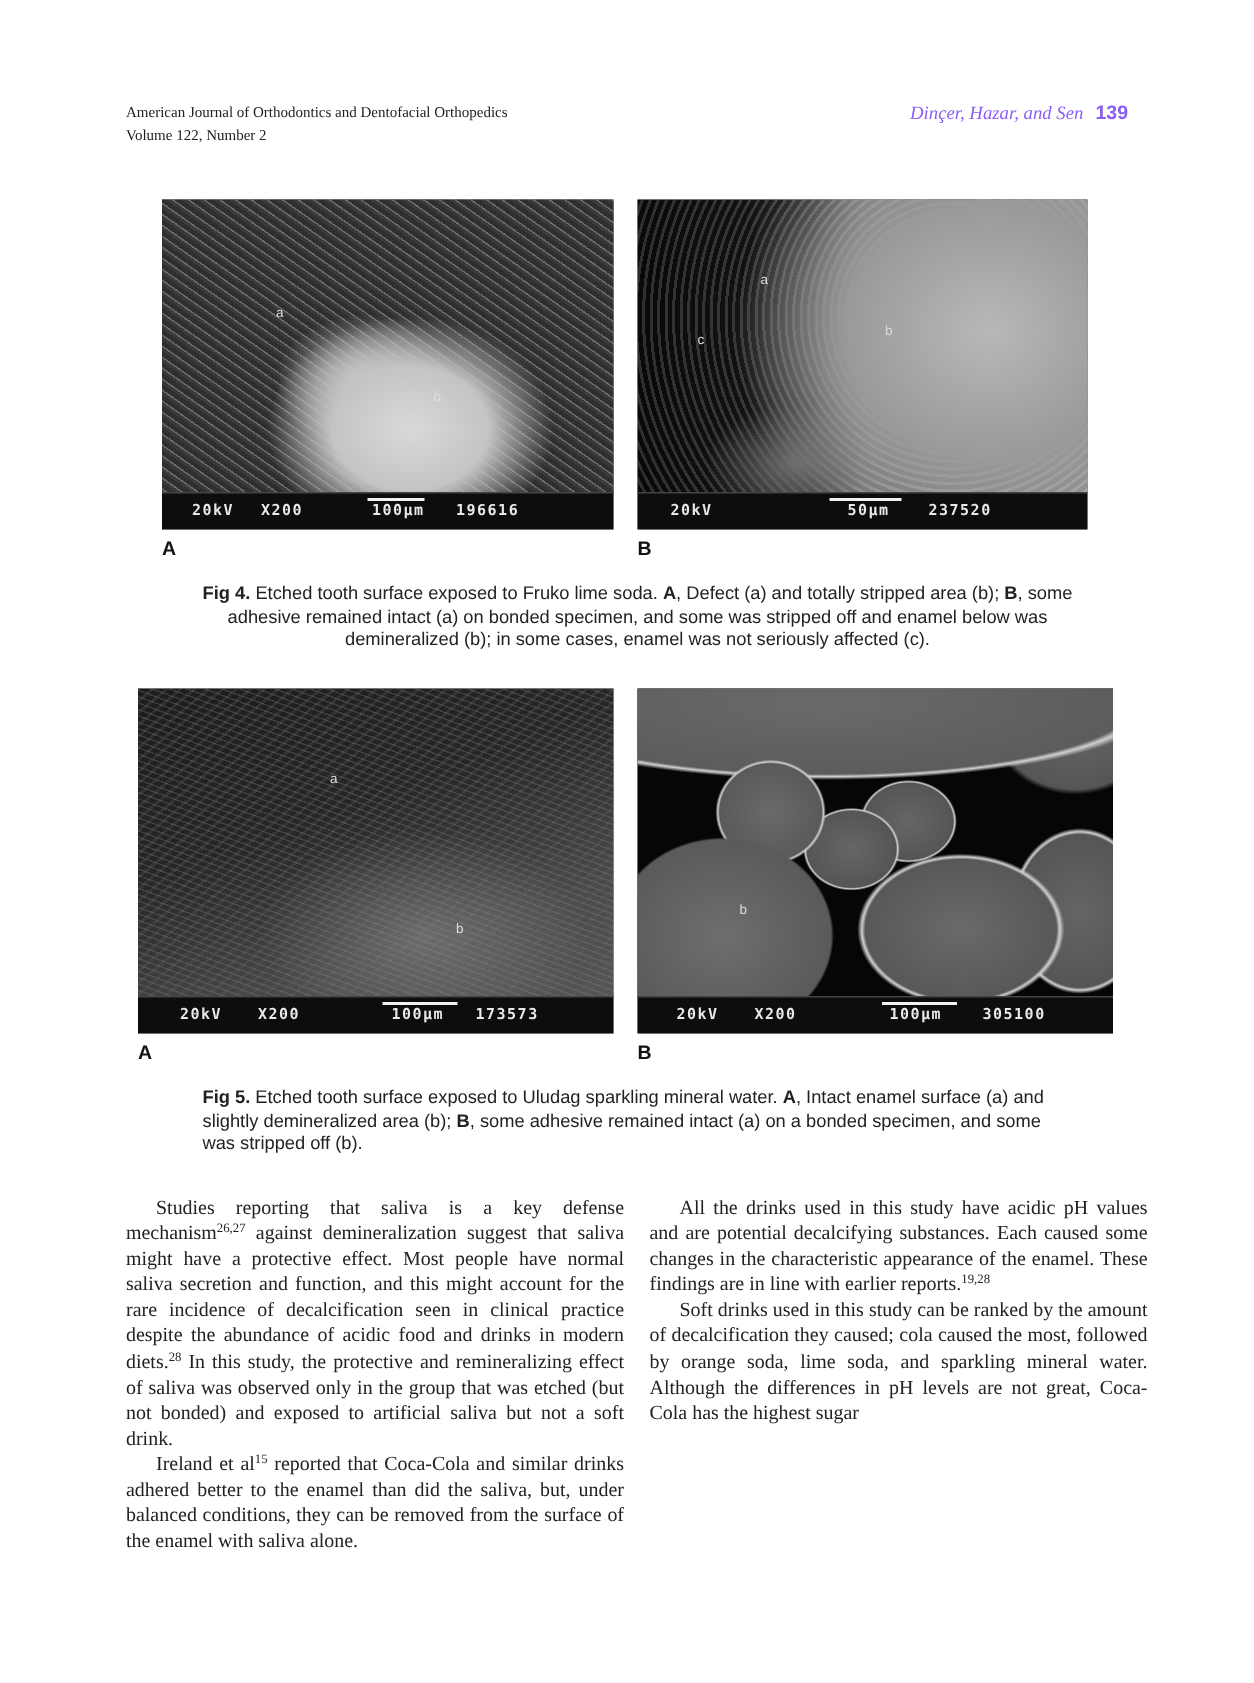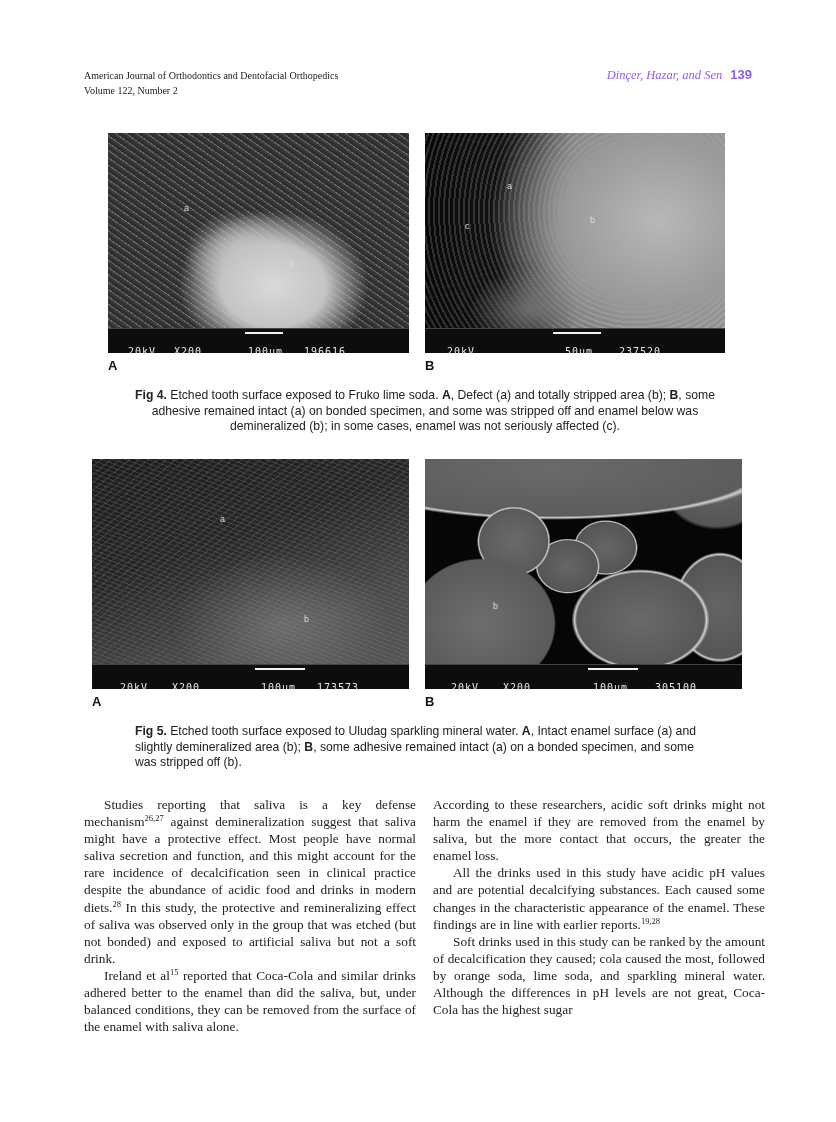--- a/index.html
+++ b/index.html
@@ -5,21 +5,21 @@
   html, body { margin:0; padding:0; background:#ffffff; }
   body { width:836px; height:1122px; position:relative; overflow:hidden; color:#222; }
   .hdr-left { position:absolute; left:84px; top:68px; font-family:"Liberation Serif", serif; font-size:10px; line-height:15px; color:#222; }
   .hdr-right { position:absolute; right:84px; top:67px; font-family:"Liberation Serif", serif; font-style:italic; font-size:12.5px; color:#8b5cf6; }
   .hdr-right .pg { font-family:"Liberation Sans", sans-serif; font-style:normal; font-weight:bold; font-size:13px; margin-left:8px; }
 
   .sem { position:absolute; overflow:hidden; background:#2a2a2a; }
   .sem .tex { position:absolute; left:0; top:0; right:0; bottom:24px; }
   .sem .bar { position:absolute; left:0; right:0; bottom:0; height:24px; background:#0d0d0d; border-top:1px solid #444;
      font-family:"DejaVu Sans Mono", monospace; font-size:10px; color:#e8e8e8; letter-spacing:1px; }
-  .sem .bar span { position:absolute; top:17px; }
+  .sem .bar span { position:absolute; top:6px;font-weight:bold; }
   .sem .scale { position:absolute; top:3px; height:2px; background:#f2f2f2; }
   .sem .lbl { position:absolute; font-family:"Liberation Sans", sans-serif; font-size:9px; color:#ddd; }
 
   
   #f4a .tex { background:
       radial-gradient(ellipse 95px 75px at 55% 78%, #d9d9d9 0%, #c4c4c4 55%, rgba(180,180,180,0) 100%),
       radial-gradient(ellipse 60px 45px at 45% 62%, #cfcfcf 0%, rgba(190,190,190,0) 100%),
       repeating-linear-gradient(35deg, #3a3a3a 0 2px, #6a6a6a 2px 3px, #2f2f2f 3px 6px),
       repeating-linear-gradient(-25deg, rgba(120,120,120,.35) 0 1px, rgba(0,0,0,0) 1px 5px),
       #3b3b3b; }
@@ -127,16 +127,15 @@
 
 <div class="caption" style="top:724px;">
   <b>Fig 5.</b><span> Etched tooth surface exposed to Uludag sparkling mineral water. </span><b>A</b><span>, Intact enamel surface (a) and slightly demineralized area (b); </span><b>B</b><span>, some adhesive remained intact (a) on a bonded specimen, and some was stripped off (b).</span>
 </div>
 
 <div class="col" id="col-left" style="left:84px;">
     <p><span>Studies reporting that saliva is a key defense mechanism</span><sup>26,27</sup><span> against demineralization suggest that saliva might have a protective effect. Most people have normal saliva secretion and function, and this might account for the rare incidence of decalcification seen in clinical practice despite the abundance of acidic food and drinks in modern diets.</span><sup>28</sup><span> In this study, the protective and remineralizing effect of saliva was observed only in the group that was etched (but not bonded) and exposed to artificial saliva but not a soft drink.</span></p>
     <p><span>Ireland et al</span><sup>15</sup><span> reported that Coca-Cola and similar drinks adhered better to the enamel than did the saliva, but, under balanced conditions, they can be removed from the surface of the enamel with saliva alone.</span></p>
   </div>
 <div class="col" id="col-right" style="left:433px;">
-    <p class="noind"><span>According to these researchers, acidic soft drinks might not harm the enamel if they are removed from the enamel by saliva, but the more contact that occurs, the greater the enamel loss.</span></p>
     <p><span>All the drinks used in this study have acidic pH values and are potential decalcifying substances. Each caused some changes in the characteristic appearance of the enamel. These findings are in line with earlier reports.</span><sup>19,28</sup></p>
     <p><span>Soft drinks used in this study can be ranked by the amount of decalcification they caused; cola caused the most, followed by orange soda, lime soda, and sparkling mineral water. Although the differences in pH levels are not great, Coca-Cola has the highest sugar</span></p>
   </div>
 
 </body></html>

